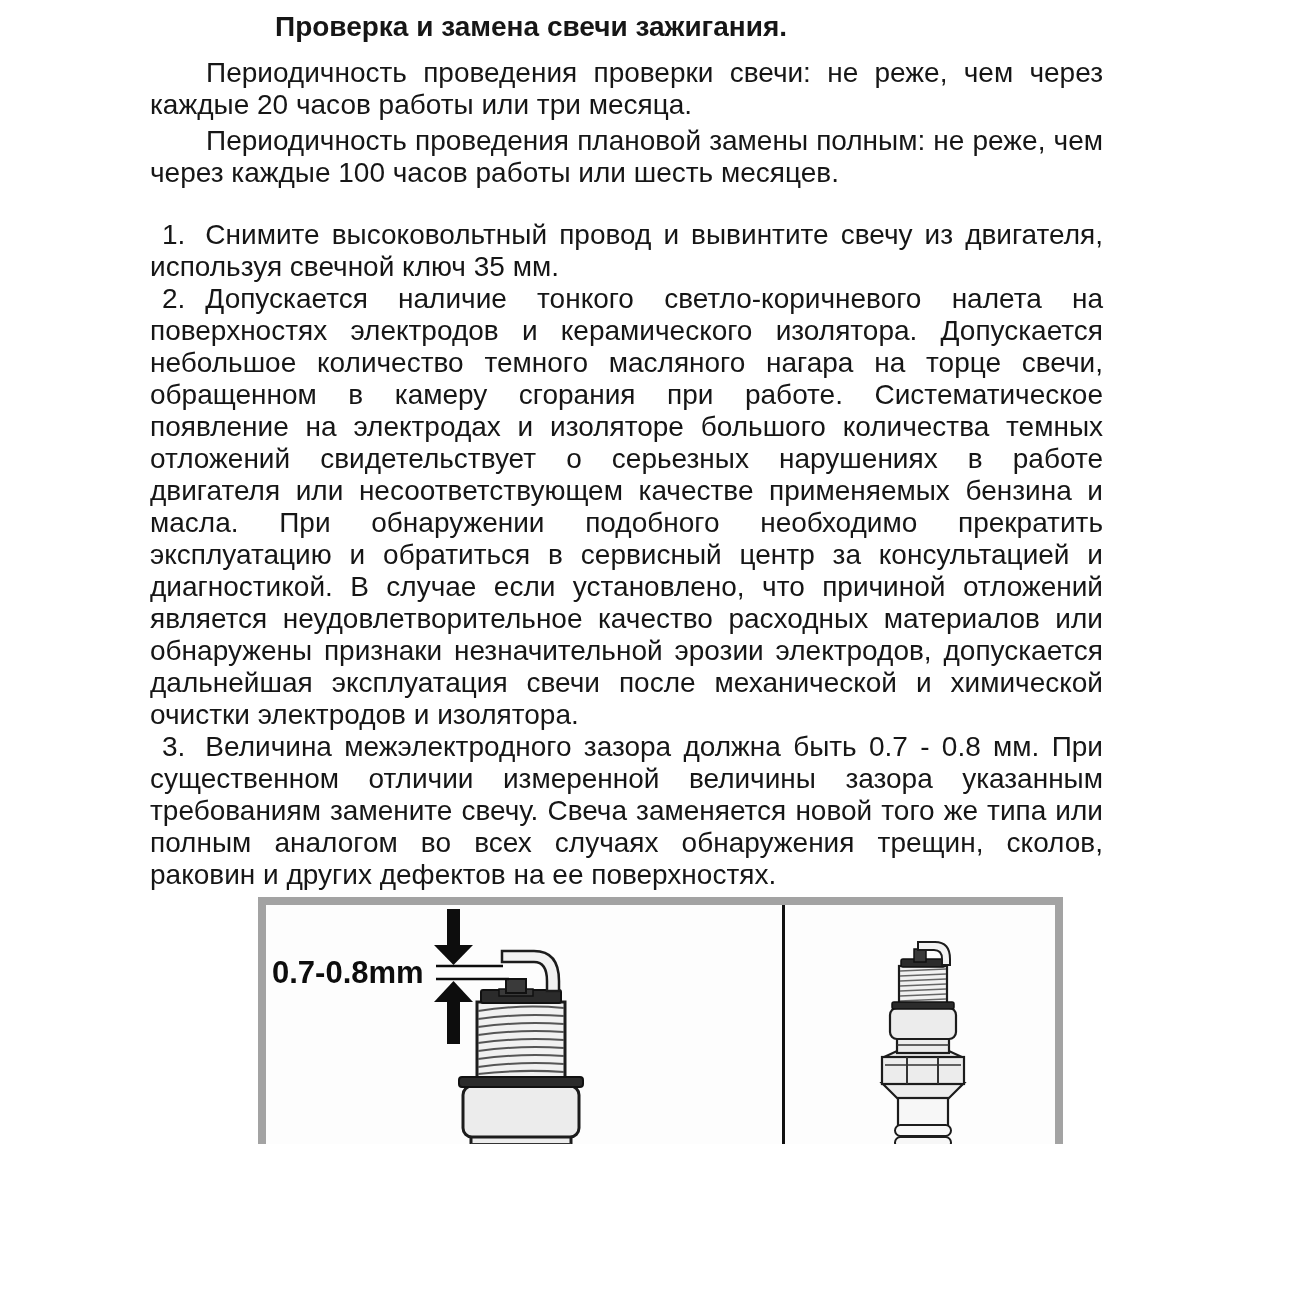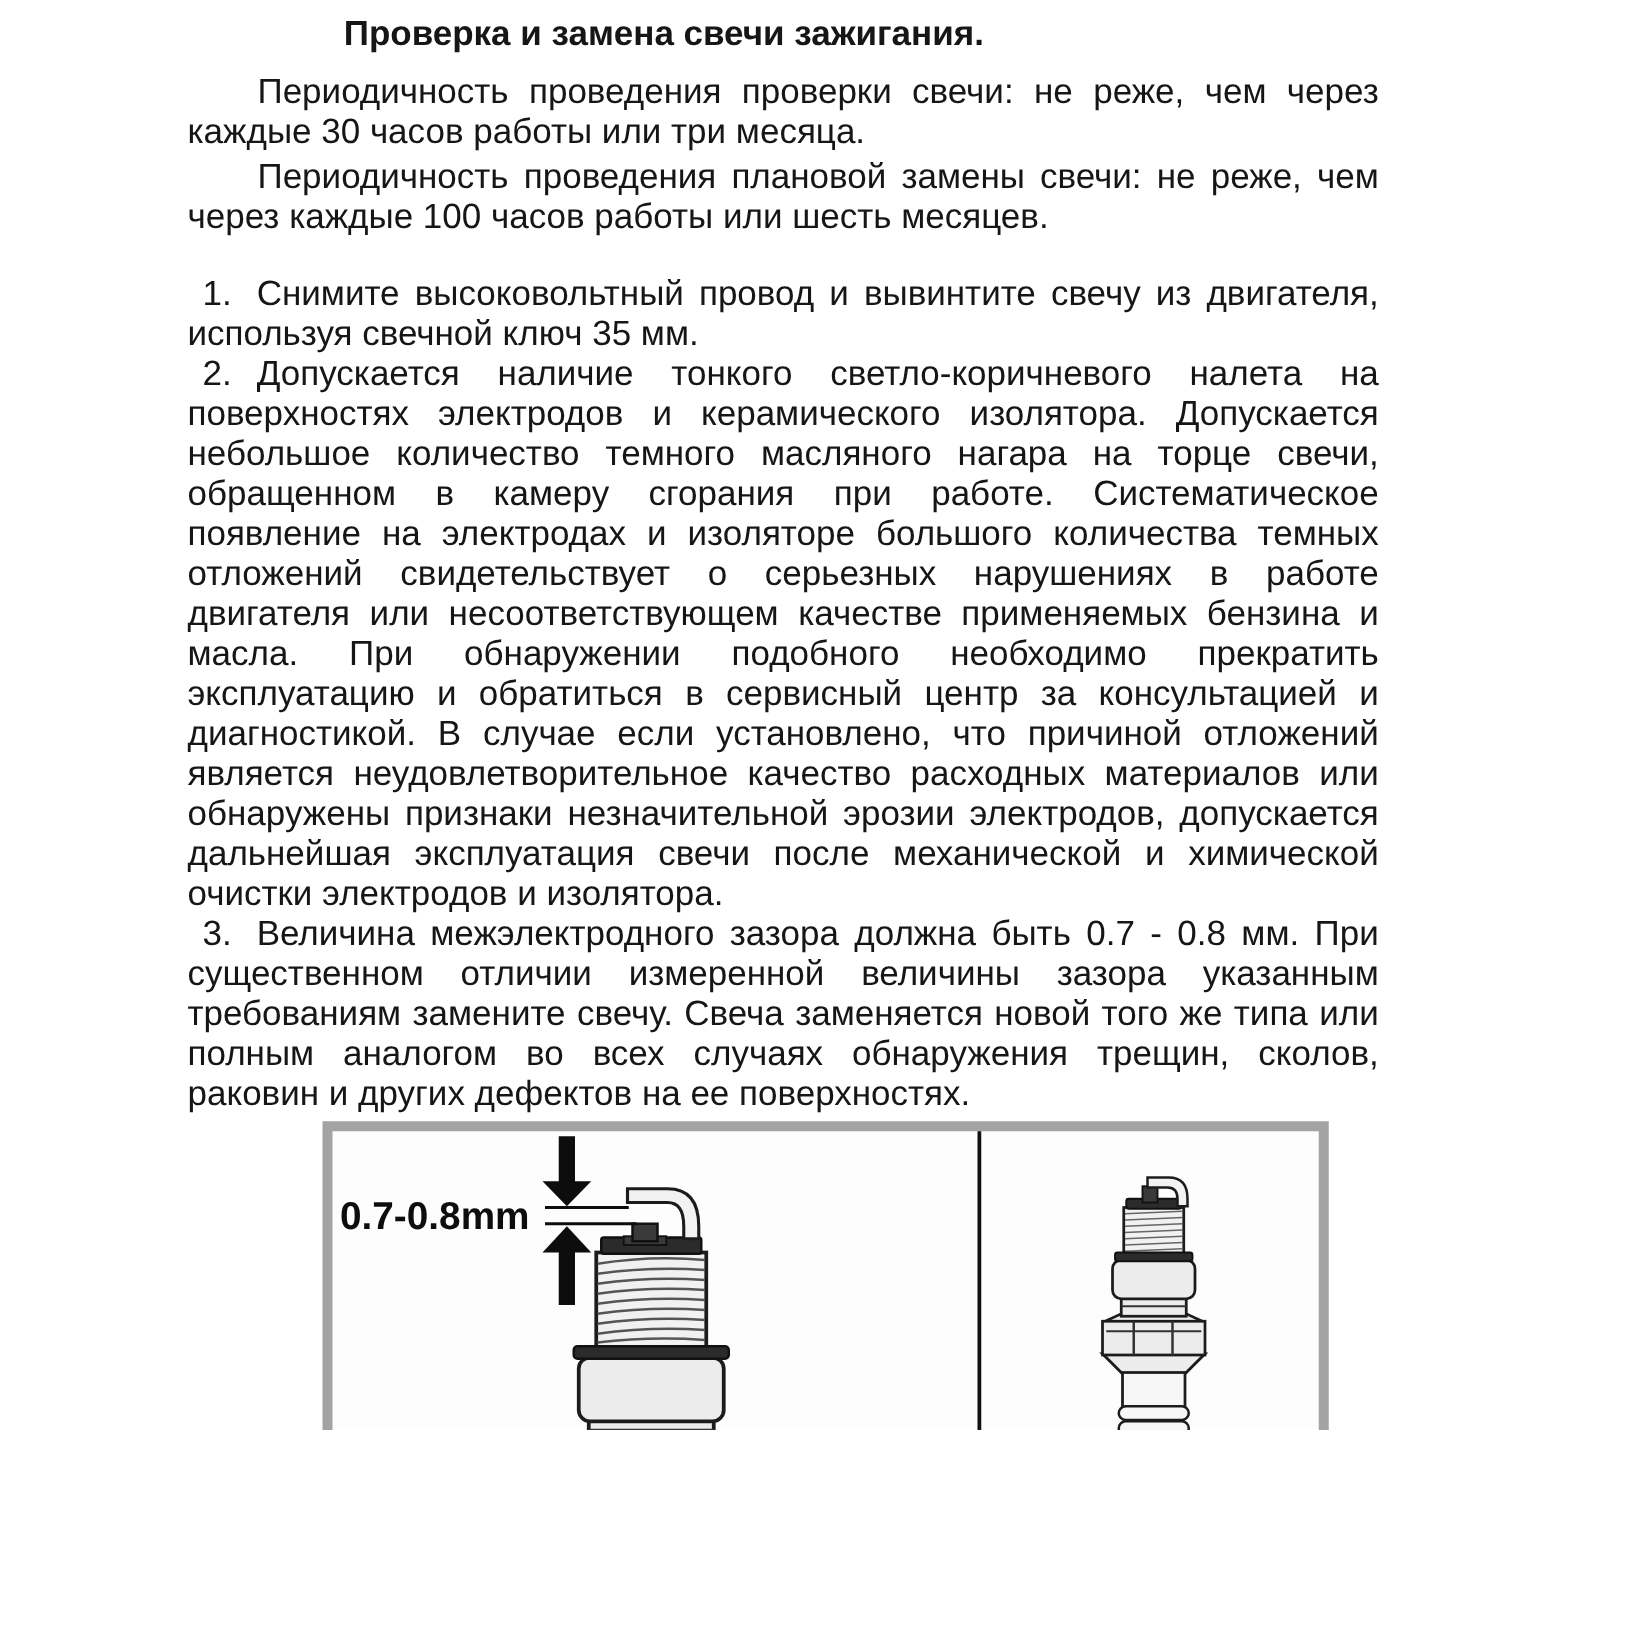--- a/index.html
+++ b/index.html
@@ -41,22 +41,22 @@
   .gap-label { font-family:"Liberation Sans", sans-serif; font-weight:bold; font-size:31px; fill:#0d0d0d; }
 </style>
 </head>
 <body>
 
 <div class="page">
 
   <div class="text-block">
     <h1 class="title">Проверка и замена свечи зажигания.</h1>
 
-    <p class="para p-indent p1">Периодичность проведения проверки свечи: не реже, чем через каждые 30 часов работы или три месяца.</p>
-    <p class="para p-indent p2">Периодичность проведения плановой замены свечи: не реже, чем через каждые 100 часов работы или шесть месяцев.</p>
+    <p class="para p-indent p1">Периодичность проведения проверки свечи: не реже, чем через каждые 20 часов работы или три месяца.</p>
+    <p class="para p-indent p2">Периодичность проведения плановой замены полным: не реже, чем через каждые 100 часов работы или шесть месяцев.</p>
 
     <p class="para item item-1"><span class="num">1.</span><span>Снимите высоковольтный провод и вывинтите свечу из двигателя, используя свечной ключ 35 мм.</span></p>
 
     <p class="para item item-2"><span class="num">2.</span><span>Допускается наличие тонкого светло-коричневого налета на поверхностях электродов и керамического изолятора. Допускается небольшое количество темного масляного нагара на торце свечи, обращенном в камеру сгорания при работе. Систематическое появление на электродах и изоляторе большого количества темных отложений свидетельствует о серьезных нарушениях в работе двигателя или несоответствующем качестве применяемых бензина и масла. При обнаружении подобного необходимо прекратить эксплуатацию и обратиться в сервисный центр за консультацией и диагностикой. В случае если установлено, что причиной отложений является неудовлетворительное качество расходных материалов или обнаружены признаки незначительной эрозии электродов, допускается дальнейшая эксплуатация свечи после механической и химической очистки электродов и изолятора.</span></p>
 
     <p class="para item item-3"><span class="num">3.</span><span>Величина межэлектродного зазора должна быть 0.7 - 0.8 мм. При существенном отличии измеренной величины зазора указанным требованиям замените свечу. Свеча заменяется новой того же типа или полным аналогом во всех случаях обнаружения трещин, сколов, раковин и других дефектов на ее поверхностях.</span></p>
   </div>
 
   <div class="figure-box">
 

